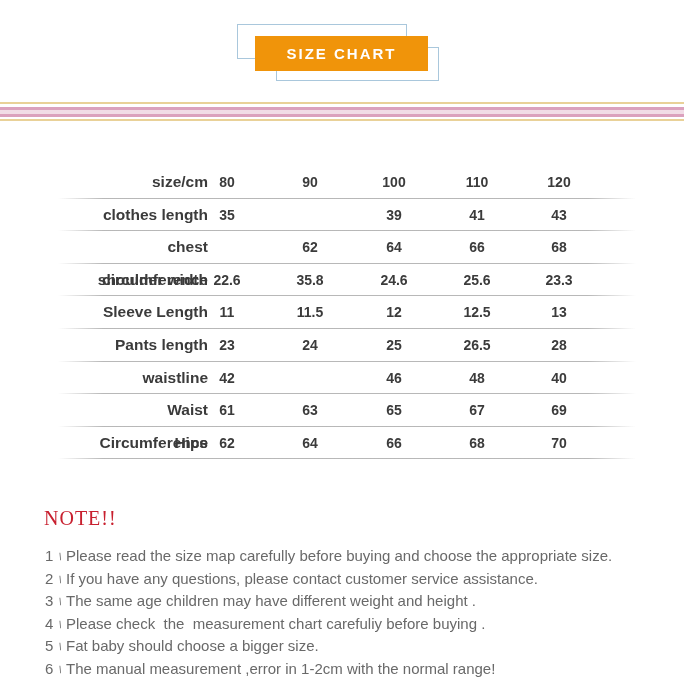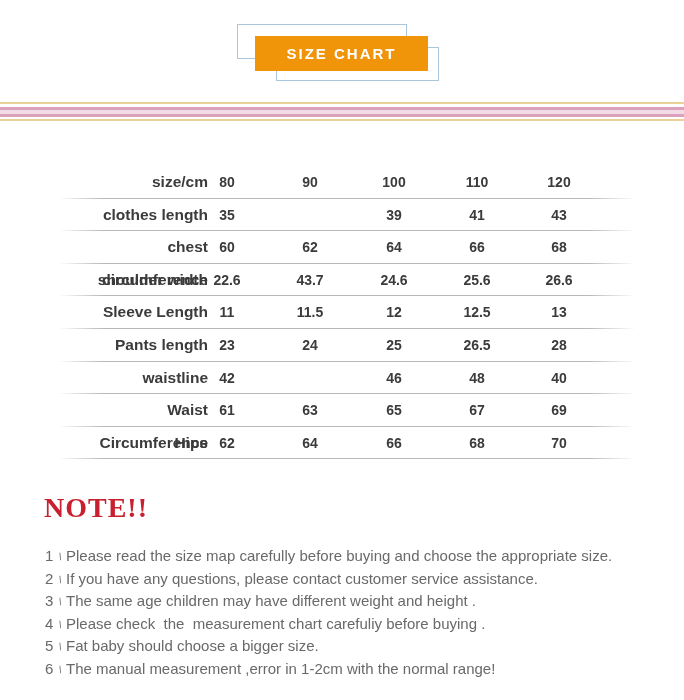--- a/index.html
+++ b/index.html
@@ -39,23 +39,23 @@
   .trow::after{content:""; position:absolute; left:0; bottom:0; width:580px; height:1px;
     background:linear-gradient(to right,
       rgba(190,190,190,0) 0px, rgba(180,180,180,.95) 45px,
       rgba(180,180,180,.95) 530px, rgba(190,190,190,0) 578px);}
   .tlabel{position:absolute; left:0; top:0; width:150px; line-height:32.6px;
     text-align:right; font-size:15.5px;}
   .tval{position:absolute; top:0; width:84px; line-height:32.6px; text-align:center; font-size:14px;}
   .v0{left:127px}.v1{left:210px}.v2{left:294px}.v3{left:377px}.v4{left:459px}
 
   
-  .note-heading{position:absolute; left:44px; top:492px;
-    font-family:"Liberation Serif", serif; font-size:28px; letter-spacing:1px;
-    color:var(--note-red);font-weight:bold;}
+  .note-heading{position:absolute; left:44px; top:507px;
+    font-family:"Liberation Serif", serif; font-size:20px; letter-spacing:1px;
+    color:var(--note-red);}
   .note-list{position:absolute; left:45px; top:545px; width:610px;}
   .note-item{display:flex; align-items:baseline; height:22.5px; line-height:22.5px;
     font-size:15px; color:var(--note-text);}
   .note-num{flex:0 0 auto; min-width:9px; text-align:left;}
   .note-mark{flex:0 0 12px; display:inline-block; font-size:10px; color:var(--note-text);
     transform:translateY(-1px) rotate(10deg); text-align:center;}
   .note-text{white-space:pre-wrap;}
 </style>
 </head>
 <body>
@@ -86,34 +86,33 @@
     <div class="trow">
       <div class="tlabel">clothes length</div>
       <span class="tval v0">35</span>
       <span class="tval v2">39</span>
       <span class="tval v3">41</span>
       <span class="tval v4">43</span>
     </div>
 
     <div class="trow">
       <div class="tlabel">chest circumference</div>
-      <span class="tval v0">60</span>
       <span class="tval v1">62</span>
       <span class="tval v2">64</span>
       <span class="tval v3">66</span>
       <span class="tval v4">68</span>
     </div>
 
     <div class="trow">
       <div class="tlabel">shoulder width</div>
       <span class="tval v0">22.6</span>
-      <span class="tval v1">43.7</span>
+      <span class="tval v1">35.8</span>
       <span class="tval v2">24.6</span>
       <span class="tval v3">25.6</span>
-      <span class="tval v4">26.6</span>
+      <span class="tval v4">23.3</span>
     </div>
 
     <div class="trow">
       <div class="tlabel">Sleeve Length</div>
       <span class="tval v0">11</span>
       <span class="tval v1">11.5</span>
       <span class="tval v2">12</span>
       <span class="tval v3">12.5</span>
       <span class="tval v4">13</span>
     </div>

